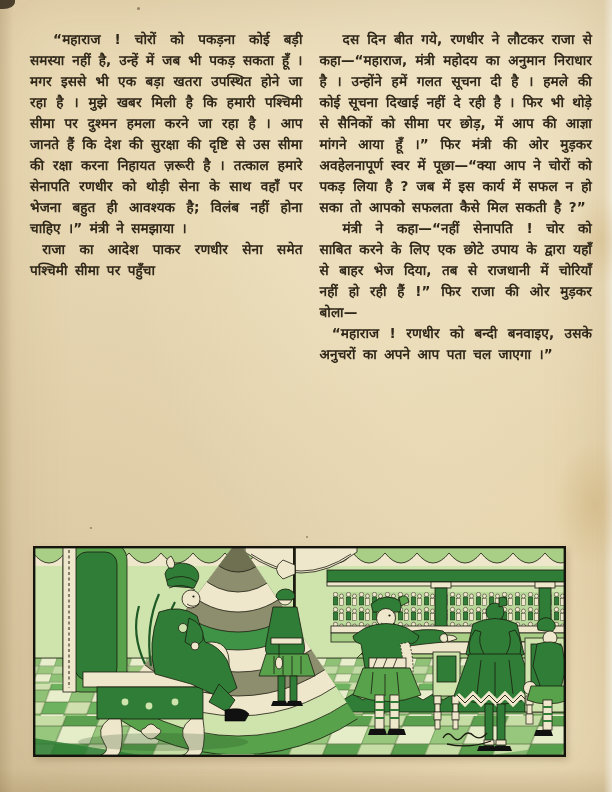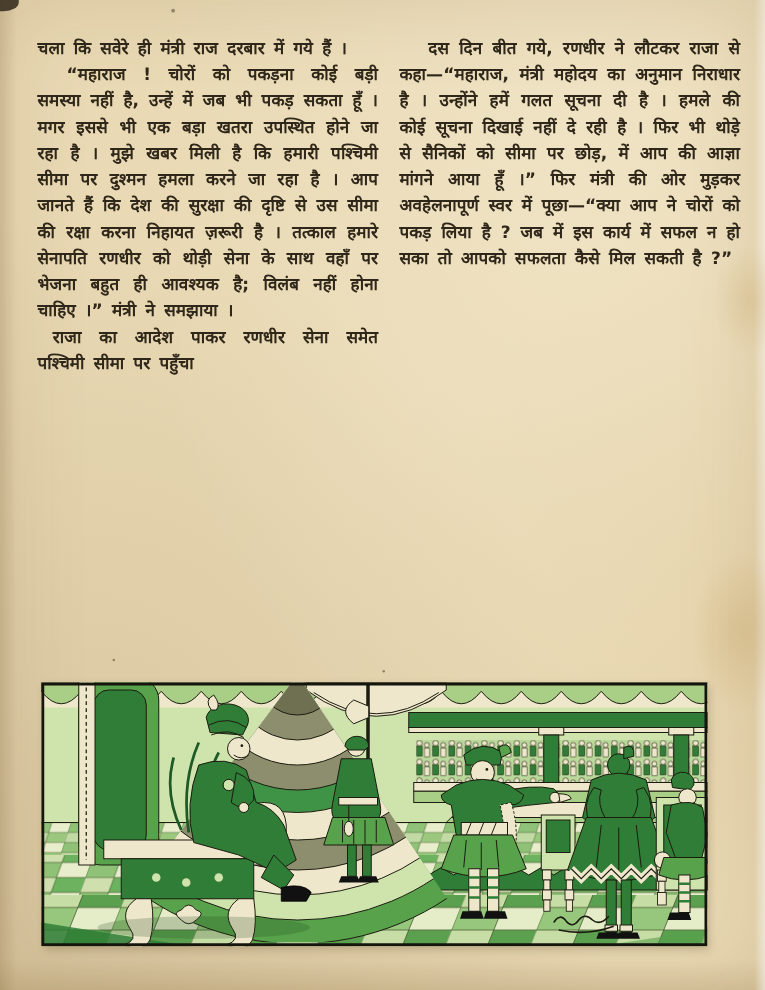--- a/index.html
+++ b/index.html
@@ -53,26 +53,27 @@
 <div class="page">
   <div class="corner-mark"></div>
   <div class="speck s1"></div>
   <div class="speck s2"></div>
   <div class="speck s3"></div>
   <div class="stain st1"></div>
   <div class="stain st2"></div>
 
   <main class="text-columns">
     <section class="col">
-      <p class="para no-indent">चला कि सवेरे ही मंत्री राज दरबार में गये हैं ।</p>
       <p class="para">“महाराज ! चोरों को पकड़ना कोई बड़ी समस्या नहीं है, उन्हें में जब भी पकड़ सकता हूँ । मगर इससे भी एक बड़ा खतरा उपस्थित होने जा रहा है । मुझे खबर मिली है कि हमारी पश्चिमी सीमा पर दुश्मन हमला करने जा रहा है । आप जानते हैं कि देश की सुरक्षा की दृष्टि से उस सीमा की रक्षा करना निहायत ज़रूरी है । तत्काल हमारे सेनापति रणधीर को थोड़ी सेना के साथ वहाँ पर भेजना बहुत ही आवश्यक है; विलंब नहीं होना चाहिए ।” मंत्री ने समझाया ।</p>
       <p class="para small-indent">राजा का आदेश पाकर रणधीर सेना समेत पश्चिमी सीमा पर पहुँचा</p>
     </section>
     <section class="col">
       <p class="para">दस दिन बीत गये, रणधीर ने लौटकर राजा से कहा—“महाराज, मंत्री महोदय का अनुमान निराधार है । उन्होंने हमें गलत सूचना दी है । हमले की कोई सूचना दिखाई नहीं दे रही है । फिर भी थोड़े से सैनिकों को सीमा पर छोड़, में आप की आज्ञा मांगने आया हूँ ।” फिर मंत्री की ओर मुड़कर अवहेलनापूर्ण स्वर में पूछा—“क्या आप ने चोरों को पकड़ लिया है ? जब में इस कार्य में सफल न हो सका तो आपको सफलता कैसे मिल सकती है ?”</p>
+      <p class="para">मंत्री ने कहा—“नहीं सेनापति ! चोर को साबित करने के लिए एक छोटे उपाय के द्वारा यहाँ से बाहर भेज दिया, तब से राजधानी में चोरियाँ नहीं हो रही हैं !” फिर राजा की ओर मुड़कर बोला—</p>
+      <p class="para small-indent">“महाराज ! रणधीर को बन्दी बनवाइए, उसके अनुचरों का अपने आप पता चल जाएगा ।”</p>
     </section>
   </main>
 
   <figure class="ill">
     <svg width="533" height="211" viewBox="0 0 533 211" xmlns="http://www.w3.org/2000/svg">
       <defs>
         <pattern id="crowdP" width="13" height="15" patternUnits="userSpaceOnUse">
           <rect width="13" height="15" fill="#bcd99c"></rect>
           <circle cx="3.5" cy="3.5" r="2.2" fill="#efe7cb" stroke="#1c1c10" stroke-width="0.5"></circle>
           <rect x="1.2" y="6" width="4.6" height="8" fill="#2f7d36" stroke="#1c1c10" stroke-width="0.4"></rect>

